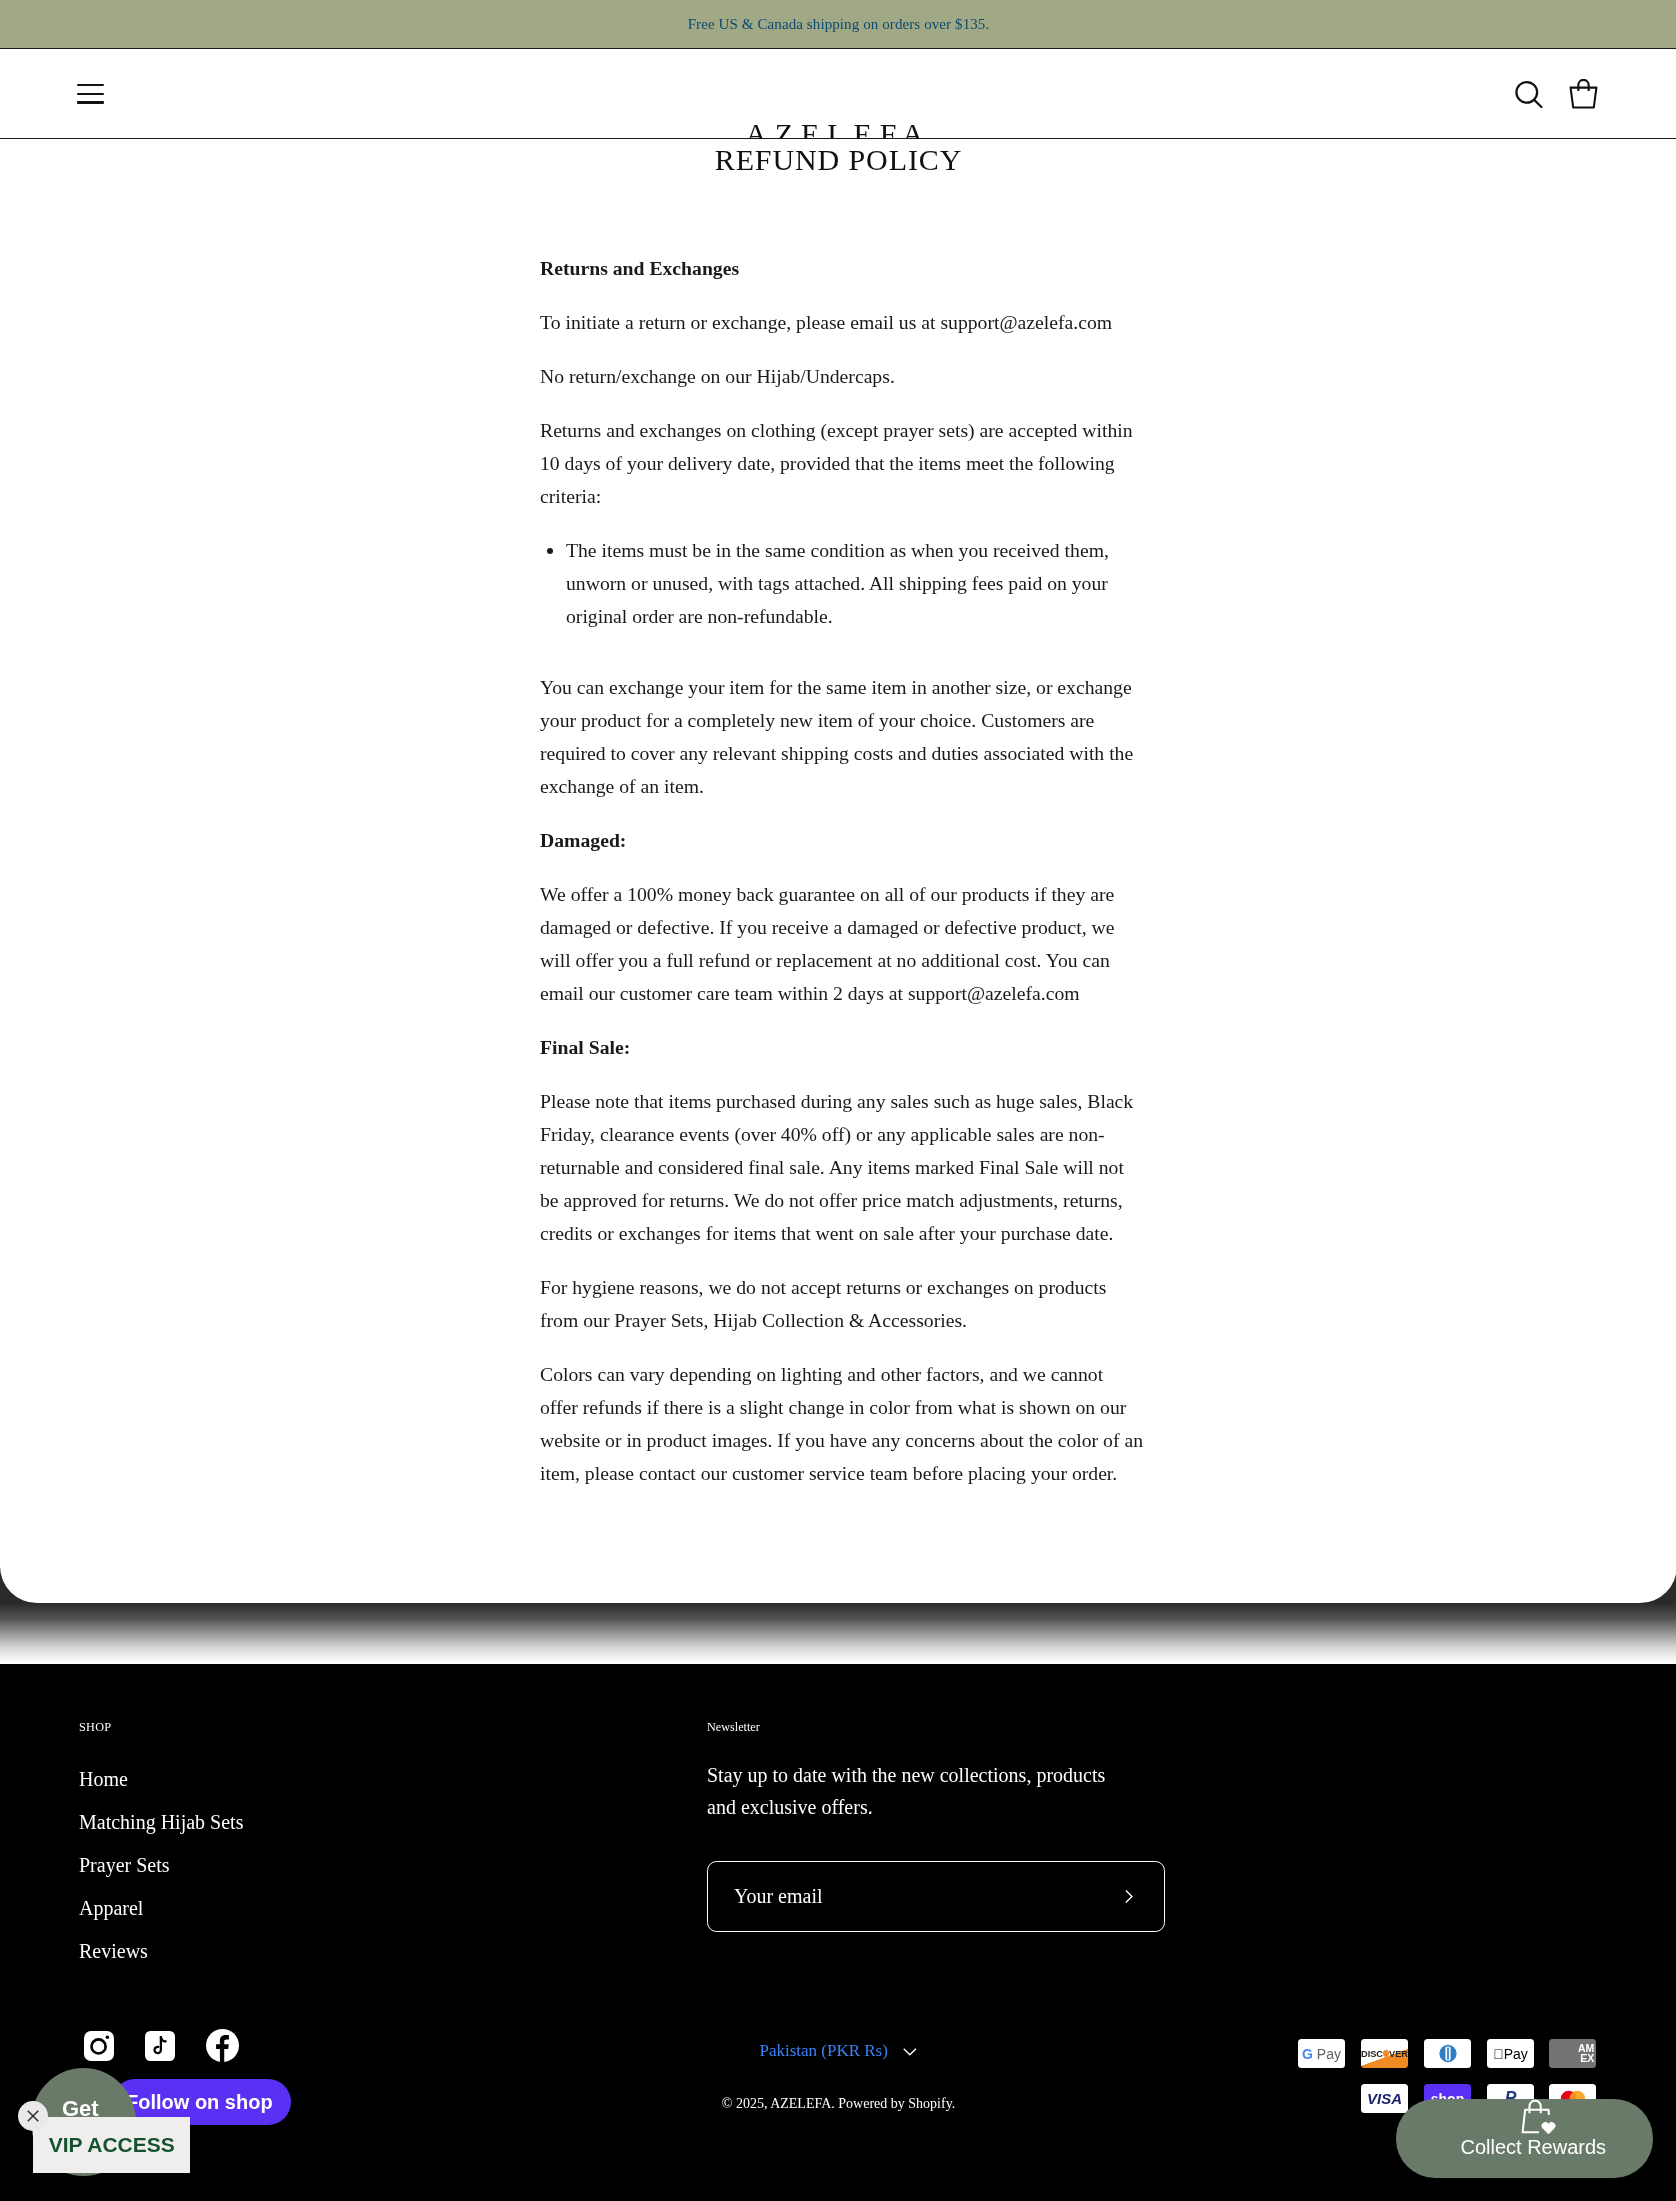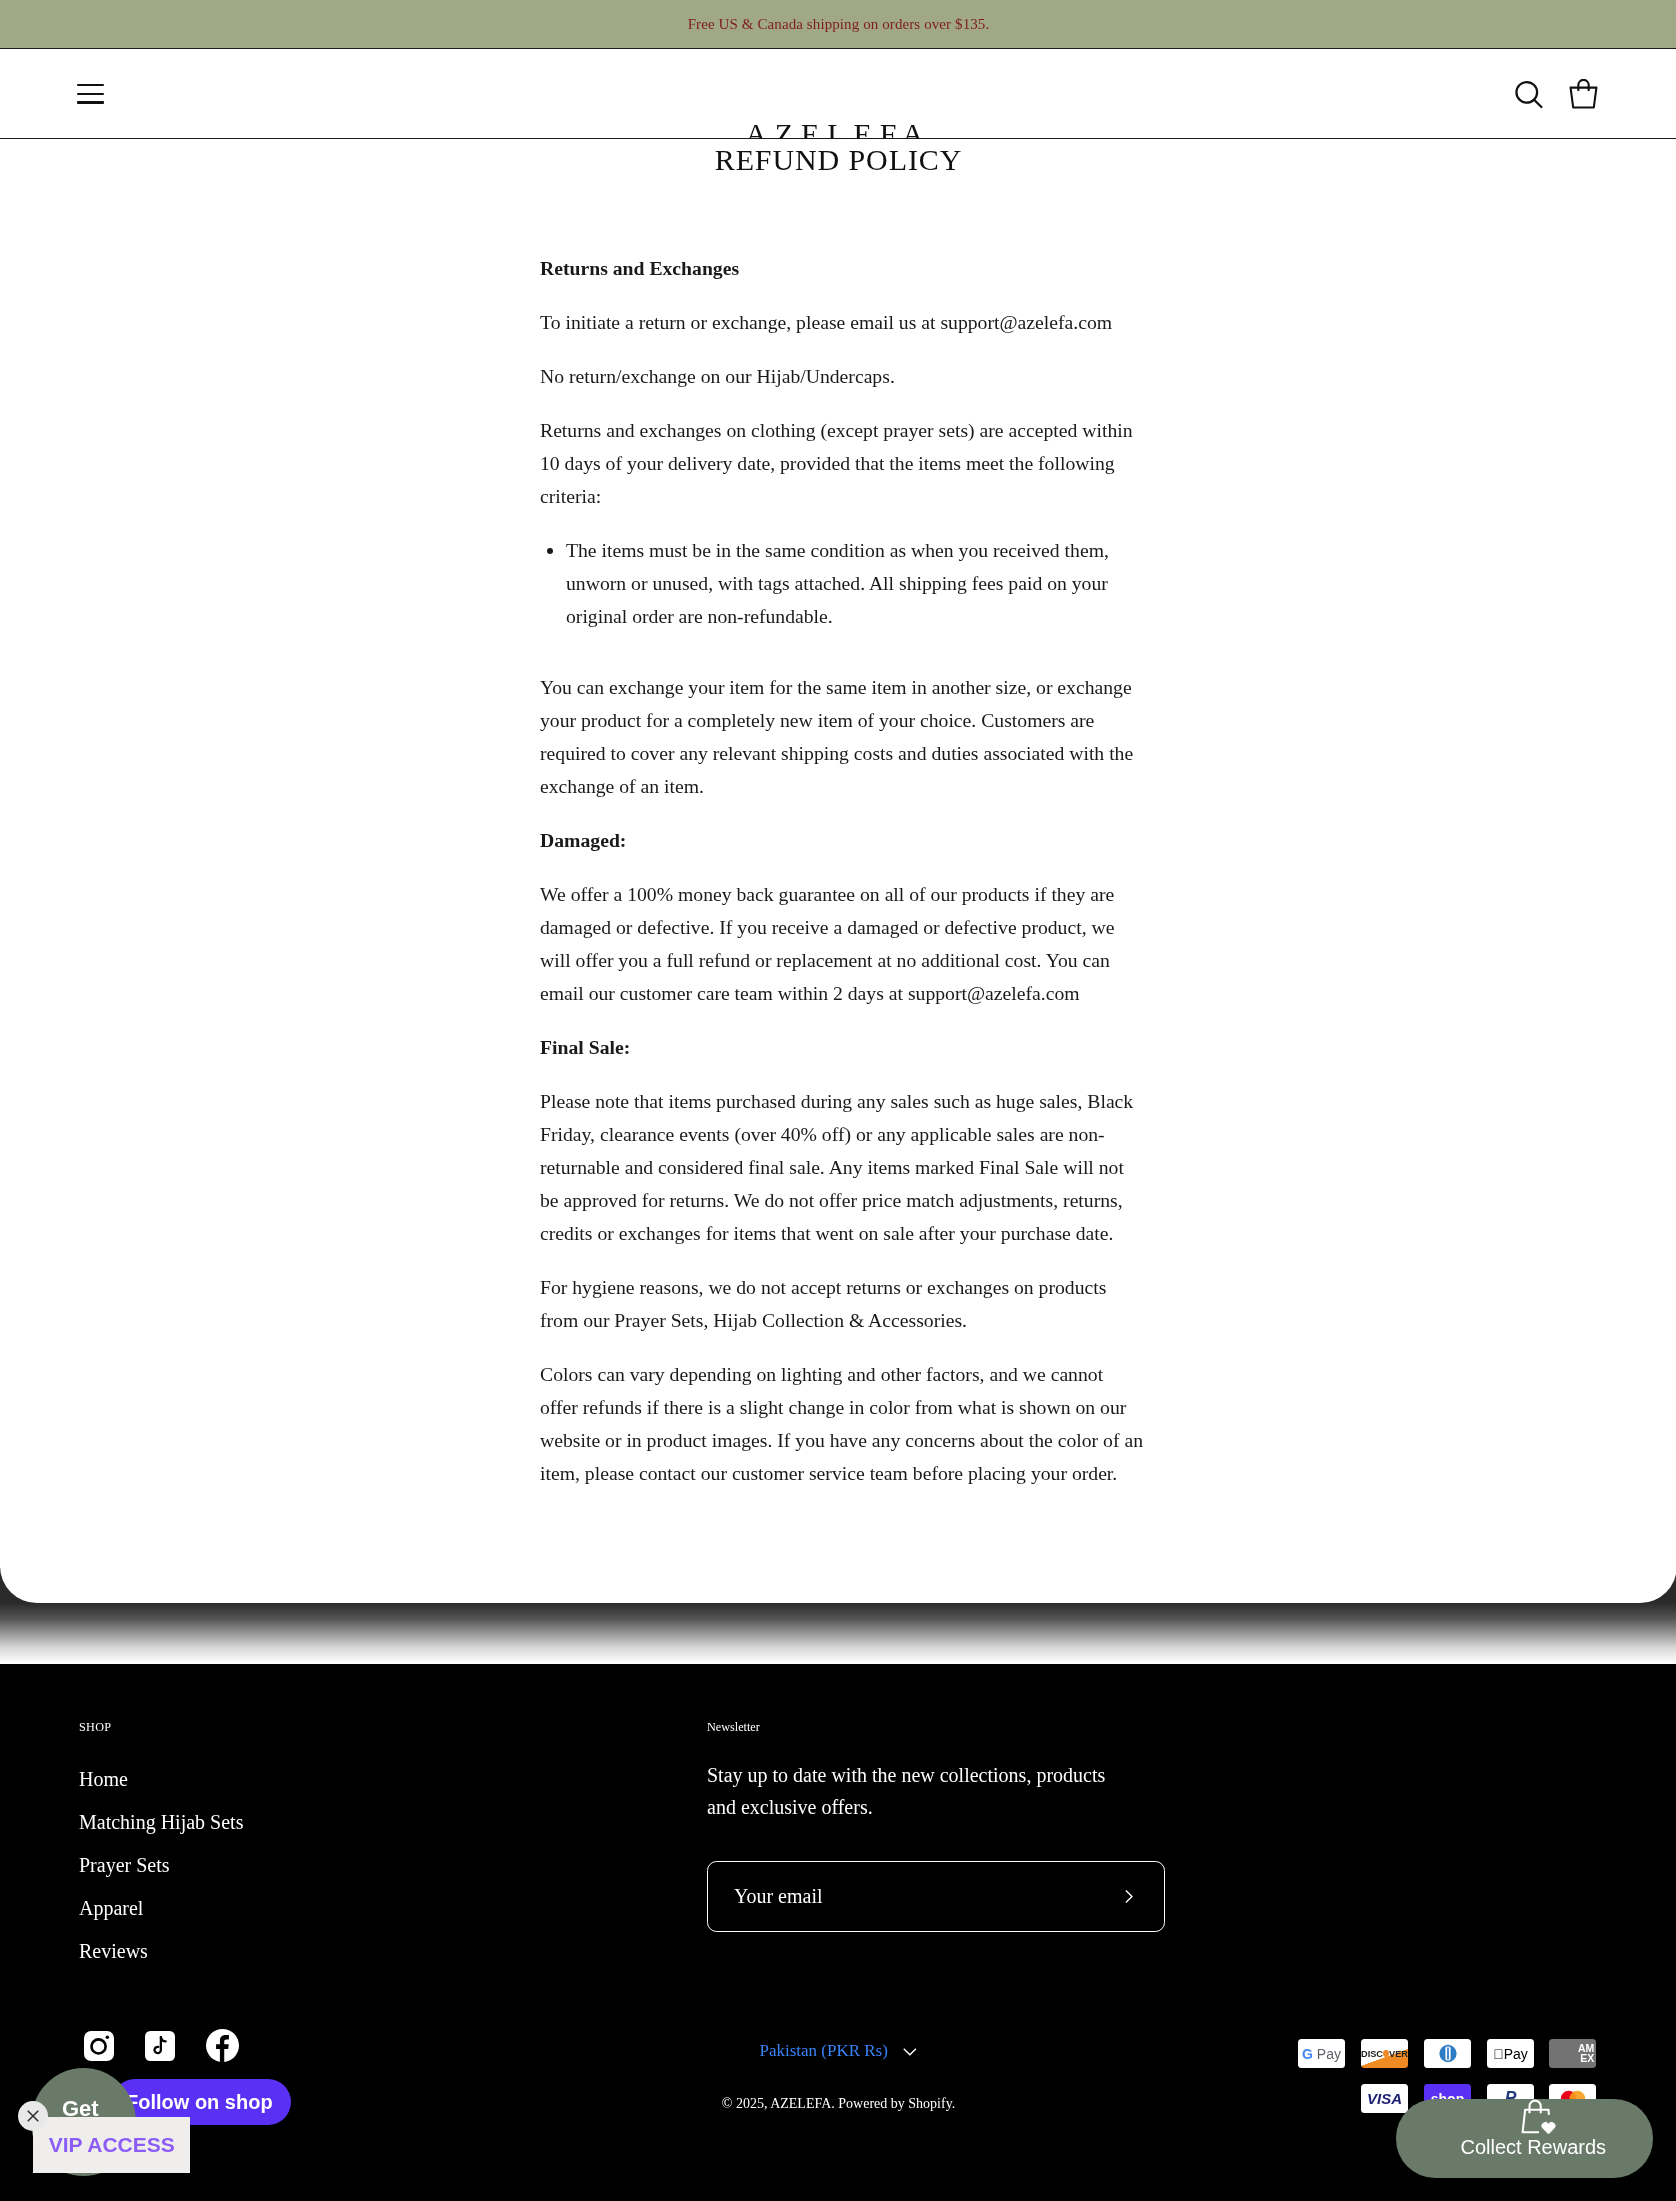--- a/index.html
+++ b/index.html
@@ -2,21 +2,21 @@
 <html style="font-size:14px"><head>
 <meta charset="utf-8">
 <style>
   * { box-sizing: border-box; margin: 0; padding: 0; }
   html, body { width: 1677px; height: 2201px; background: #ffffff; overflow: hidden; }
   body { position: relative; font-family: "Liberation Serif", "DejaVu Serif", serif; color: #111; }
 
   
   .announce { position: absolute; left: 0; top: 0; width: 1677px; height: 49px; background: #a0a886;
     border-bottom: 1.7px solid #1a1a1a; display: flex; align-items: center; justify-content: center; }
-  .announce span { color: #7f1d1d; font-size: 15px; letter-spacing: 0.1px; }
+  .announce span { color: #0c4a6e; font-size: 15px; letter-spacing: 0.1px; }
 
   
   .header { position: absolute; left: 0; top: 49px; width: 1677px; height: 90px; background: #fff;
     border-bottom: 1.7px solid #1a1a1a; }
   .menu-btn { position: absolute; left: 77px; top: 33px; width: 29px; height: 23px; cursor: pointer; }
   .menu-btn i { position: absolute; left: 0; width: 27px; height: 2.6px; background: #111; border-radius: 0.9px; }
   .menu-btn i:nth-child(1) { top: 1.7px; } .menu-btn i:nth-child(2) { top: 10.5px; } .menu-btn i:nth-child(3) { top: 19px; }
   .logo { position: absolute; left: 0; width: 1677px; top: 26px; text-align: center; font-size: 30px;
     letter-spacing: 7.9px; font-family: "Liberation Serif", serif; color: #111; pointer-events: none; margin-top: 42px; }
   .logo span { pointer-events: auto; }
@@ -58,21 +58,21 @@
 
   .pay { position: absolute; width: 47px; height: 29px; border-radius: 3.5px; background: #fff; display: flex;
     align-items: center; justify-content: center; font-family: "Liberation Sans", sans-serif; font-weight: bold; font-size: 10.5px; overflow: hidden; }
 
   
   .get-circle { position: absolute; left: 31px; top: 2068px; width: 105px; height: 108px; border-radius: 50%; background: #697a68; z-index: 5; }
   .get-circle span { position: absolute; left: 31px; top: 28px; color: #fff; font-family: "Liberation Sans", sans-serif; font-weight: bold; font-size: 22px; }
   .follow-pill { position: absolute; left: 112px; top: 2079px; width: 179px; height: 46px; border-radius: 23.6px; background: #5a31f4; z-index: 4;
     color: #fff; font-family: "Liberation Sans", sans-serif; font-weight: bold; font-size: 20px; display: flex; align-items: center; padding-left: 14px; cursor: pointer; }
   .vip-box { position: absolute; left: 33px; top: 2117px; width: 157px; height: 56px; background: #f0eeed; z-index: 6;
-    color: #8b5cf6; font-family: "Liberation Sans", sans-serif; font-weight: bold; font-size: 21px; display: flex; align-items: center; padding-left: 15.7px; cursor: pointer; }
+    color: #14532d; font-family: "Liberation Sans", sans-serif; font-weight: bold; font-size: 21px; display: flex; align-items: center; padding-left: 15.7px; cursor: pointer; }
   .vip-close { position: absolute; left: 18.3px; top: 2101px; width: 30px; height: 30px; border-radius: 50%; background: #e9e9e9; z-index: 7;
     display: flex; align-items: center; justify-content: center; cursor: pointer; }
   .rewards { position: absolute; left: 1396px; top: 2099px; width: 257px; height: 79px; border-radius: 39px; background: #697a68; z-index: 5;
     display: flex; align-items: center; cursor: pointer; flex-direction: column; }
   .rewards .lbl { color: #fff; font-family: "Liberation Sans", sans-serif; font-size: 20px; margin-left: 17.5px; }
 </style>
 </head>
 <body>
 
 <div class="announce">

